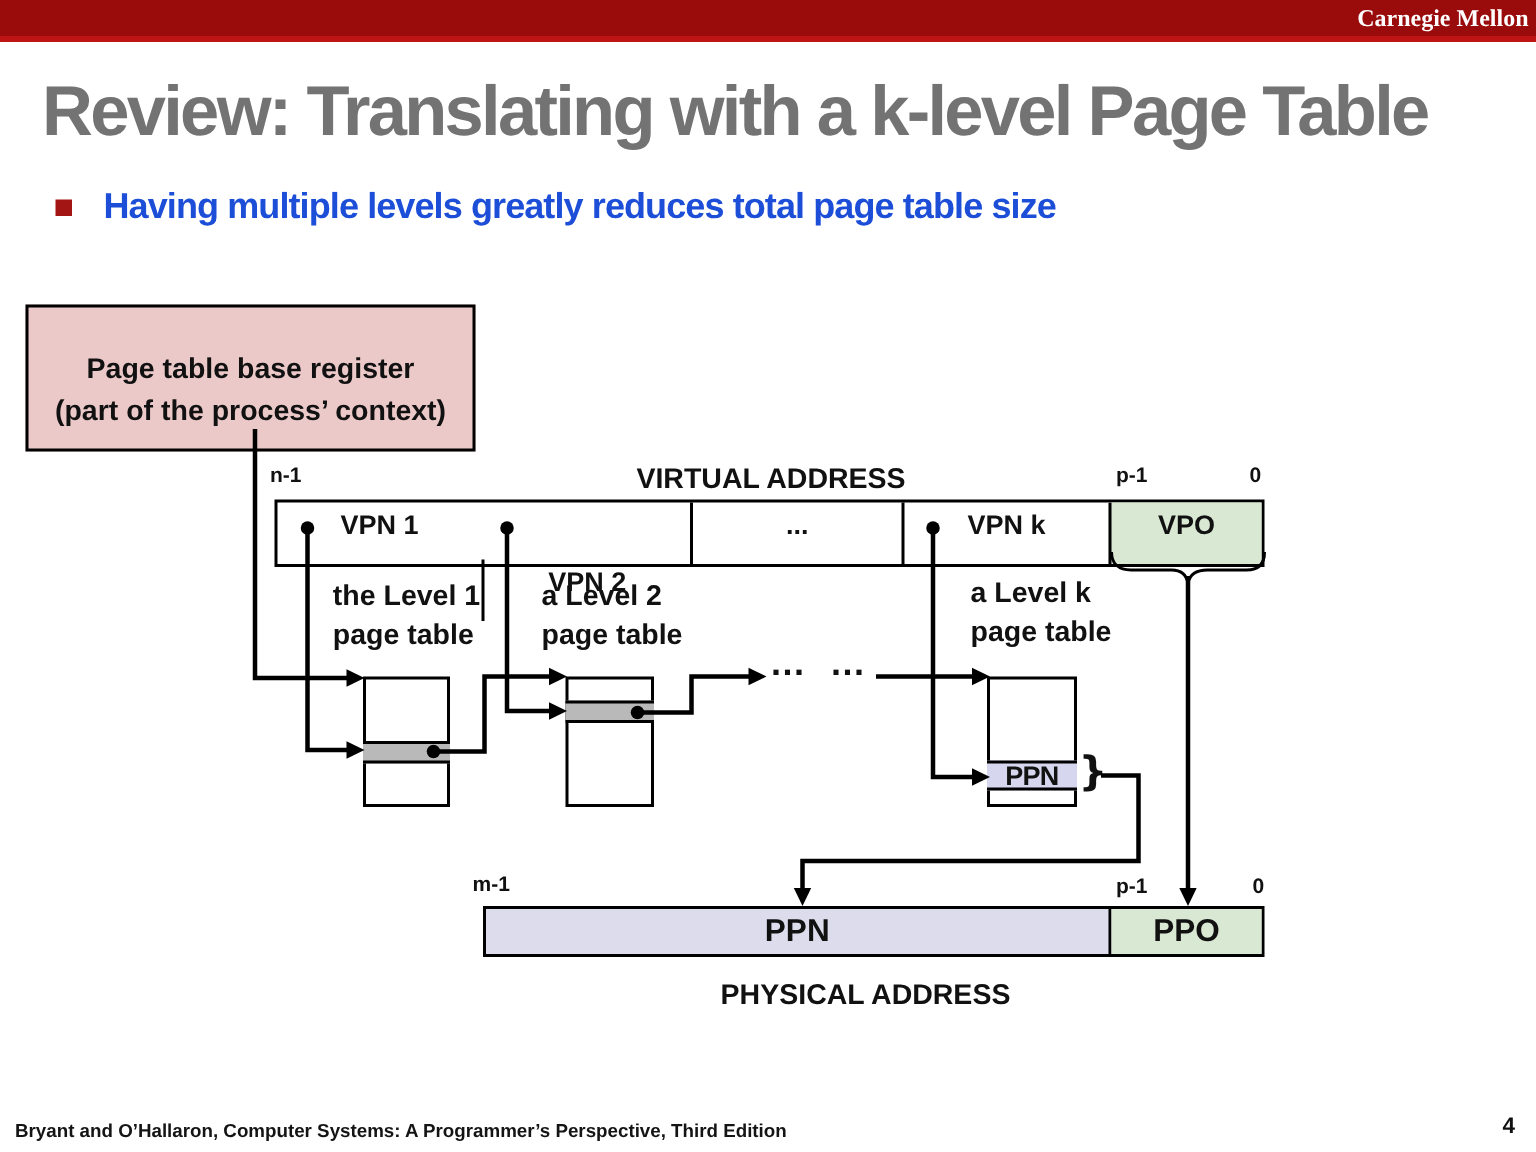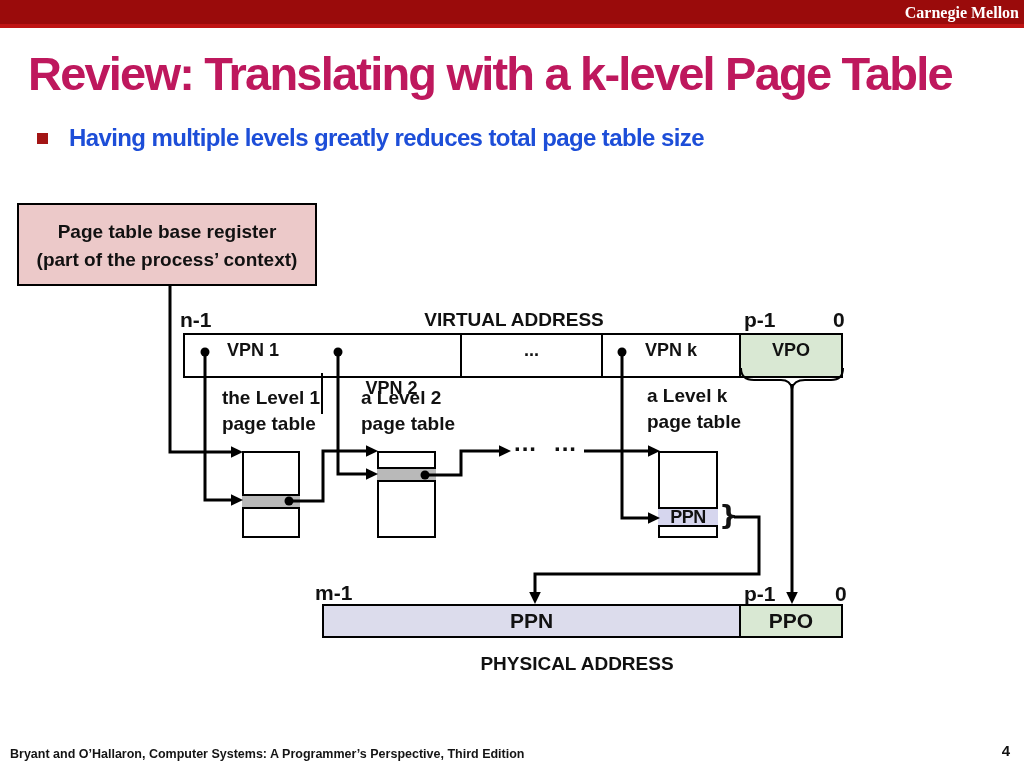--- a/index.html
+++ b/index.html
@@ -11,46 +11,46 @@
   
   .banner{position:absolute;left:0;top:0;width:1024px;height:24px;background:#9a0b0b;}
   .banner-accent{position:absolute;left:0;top:24px;width:1024px;height:4px;background:#bf1414;}
   .brand{
     position:absolute;right:5px;top:3px;height:22px;line-height:20px;
     font-family:"Liberation Serif", serif;font-weight:bold;font-size:16px;color:#ffffff;
   }
   
   .title{
     position:absolute;left:28px;top:50px;width:980px;
-    font-size:47px;font-weight:bold;letter-spacing:-1.8px;color:#be185d;line-height:48px;white-space:nowrap;
+    font-size:47px;font-weight:bold;letter-spacing:-1.8px;color:#737373;line-height:48px;white-space:nowrap;
   }
   .bullet-marker{position:absolute;left:37px;top:133px;width:11px;height:11px;background:#a31515;}
   .bullet-text{
     position:absolute;left:69px;top:124px;font-size:24px;font-weight:bold;letter-spacing:-0.6px;color:#1d4ed8;white-space:nowrap;
   }
   
   .callout{
     position:absolute;left:17px;top:203px;width:296px;height:80px;background:#ecc9c9;border:2.5px solid #000;
-    text-align:center;font-size:19px;font-weight:bold;line-height:28px;padding-top:13px;box-sizing:content-box;
+    text-align:center;font-size:19px;font-weight:bold;line-height:28px;padding-top:28px;box-sizing:content-box;
     height:66px;
   }
   
   .bar{position:absolute;display:flex;border:2px solid #000;box-sizing:border-box;background:#fff;}
   .va-bar{left:183px;top:333px;width:660px;height:45px;}
   .pa-bar{left:322px;top:604px;width:521px;height:34px;}
   .cell{
     flex:0 0 auto;text-align:center;font-weight:bold;font-size:18px;line-height:30px;
     box-sizing:border-box;height:100%;
   }
   .cell.div{border-left:2px solid #000;}
   .va-c1{width:136px;} .va-c2{width:139px;margin-top:38px;} .va-c3{width:141px;} .va-c4{width:138px;} .va-c5{flex:1 1 auto;}
   .pa-c1{width:417px;border-right:2px solid #000;font-size:21px;}
   .pa-c2{flex:1 1 auto;font-size:21px;}
   .heading-label{position:absolute;font-size:19px;font-weight:bold;transform:translateX(-50%);white-space:nowrap;}
-  .bit-label{position:absolute;font-size:21px;font-weight:bold;white-space:nowrap;}
+  .bit-label{position:absolute;font-size:14px;font-weight:bold;white-space:nowrap;}
   
   .pt{position:absolute;border:2px solid #000;background:#fff;box-sizing:border-box;}
   .pt1{left:242px;top:451px;width:58px;height:87px;}
   .pt2{left:377px;top:451px;width:59px;height:87px;}
   .ptk{left:658px;top:451px;width:60px;height:87px;}
   .pt-row{position:absolute;box-sizing:border-box;border-top:2px solid #000;border-bottom:2px solid #000;}
   .row1{left:242px;top:494px;width:58px;height:15px;background:#b9b9b9;}
   .row2{left:377px;top:467px;width:59px;height:15px;background:#b9b9b9;}
   .rowk{
     left:658px;top:507px;width:60px;height:20px;background:#d6d6ee;

